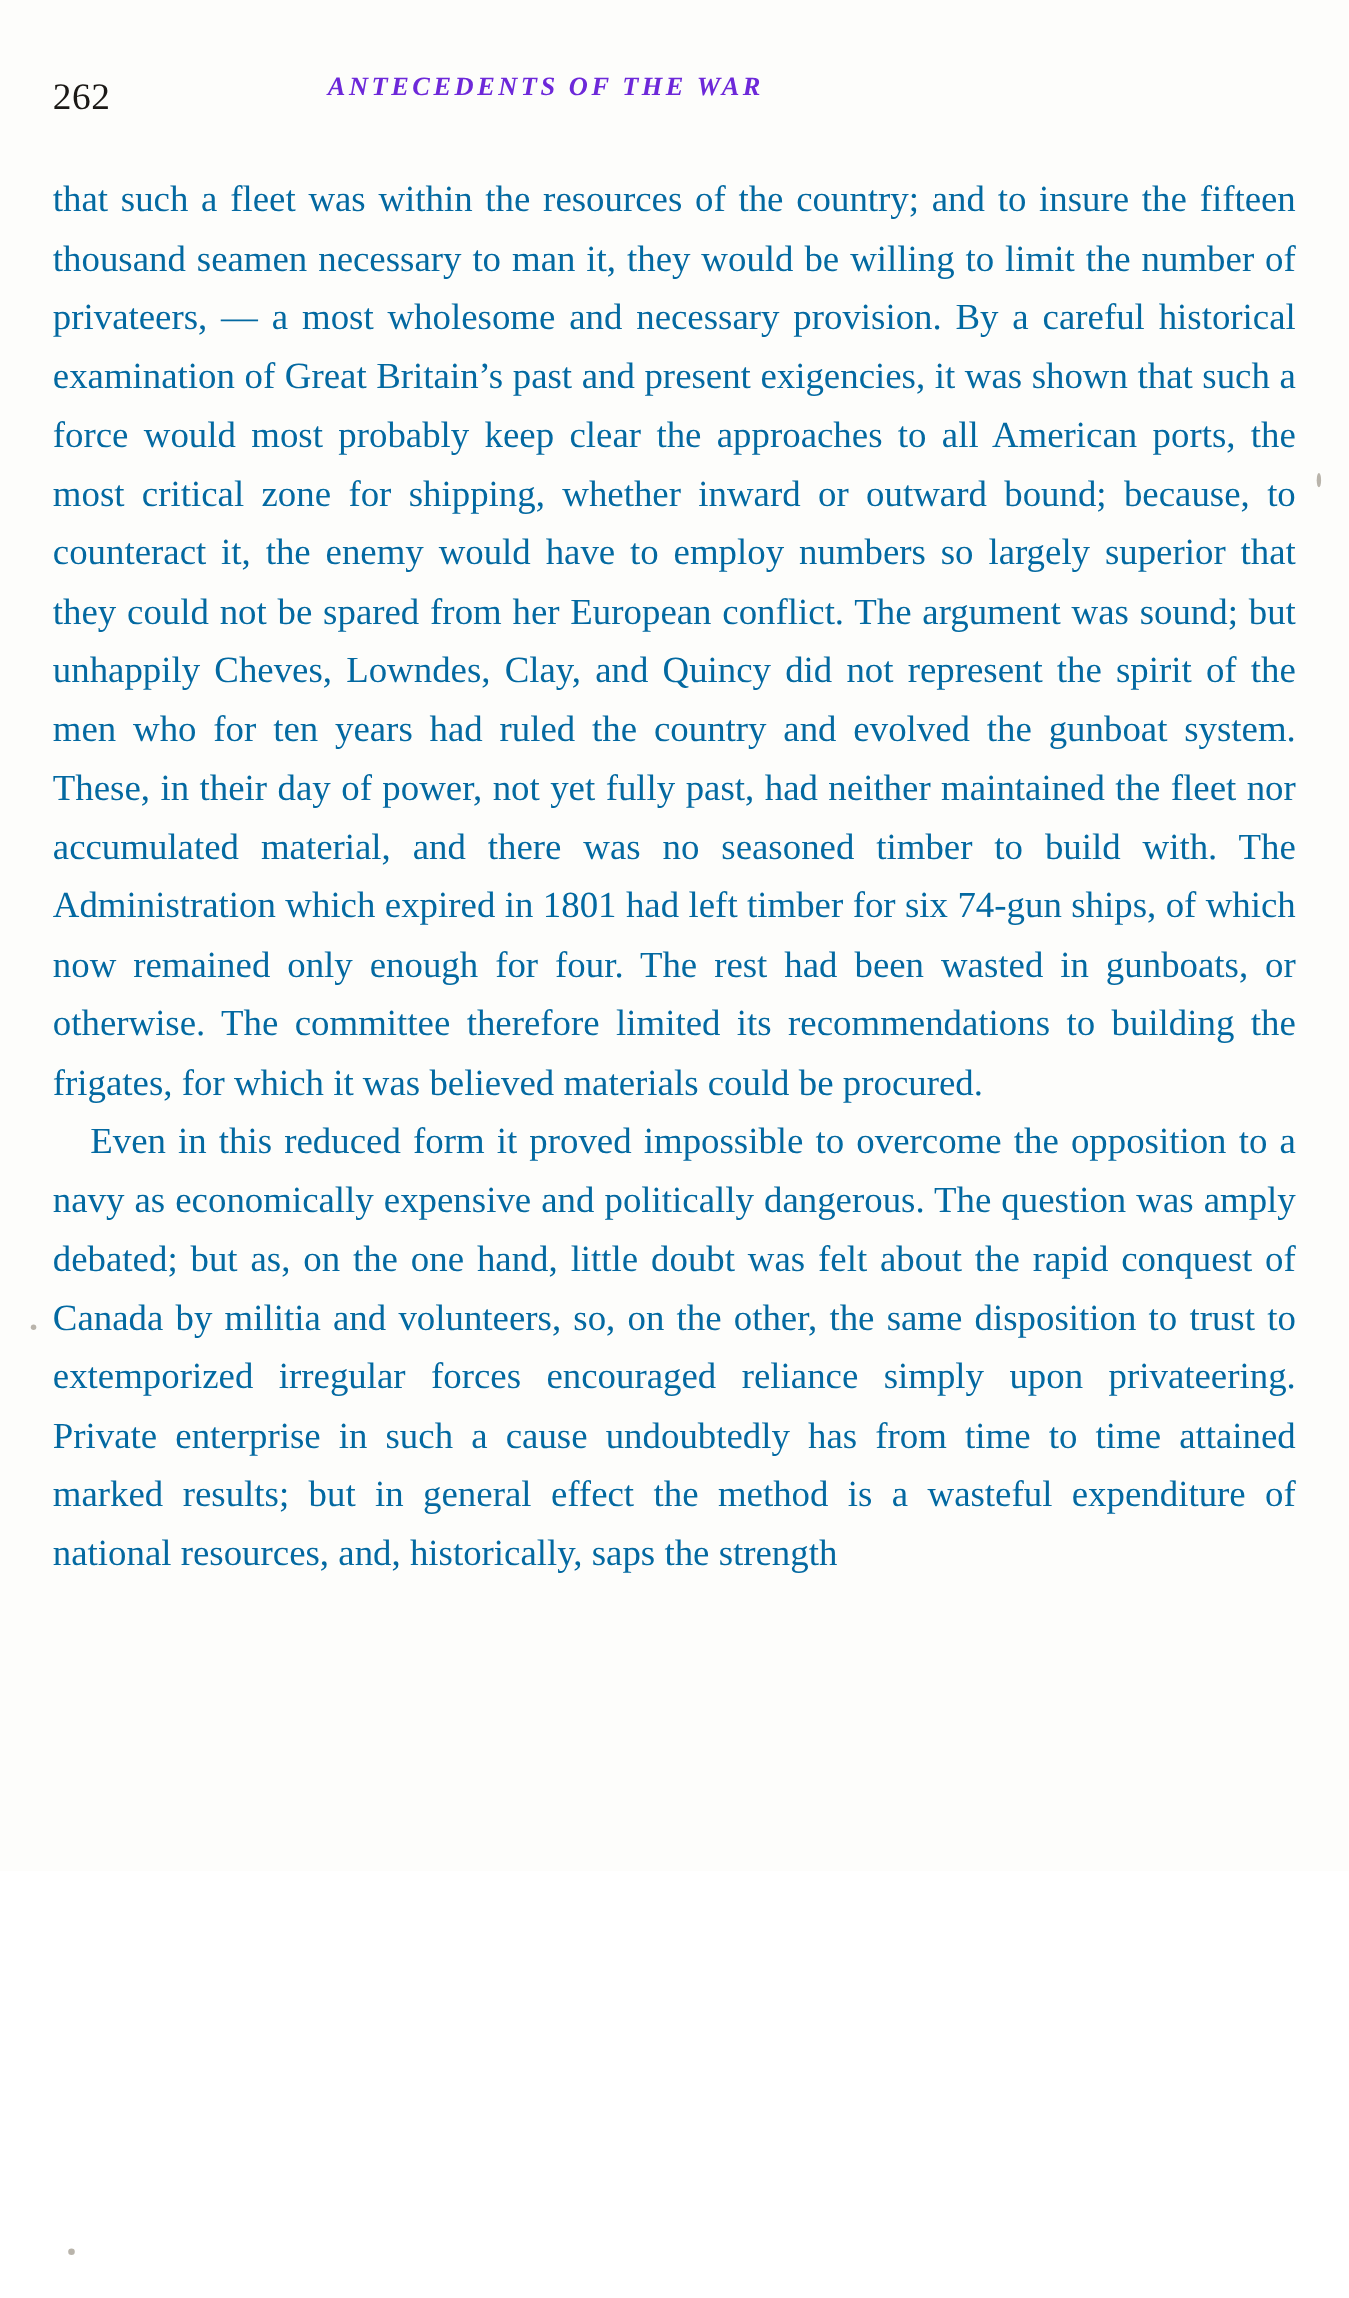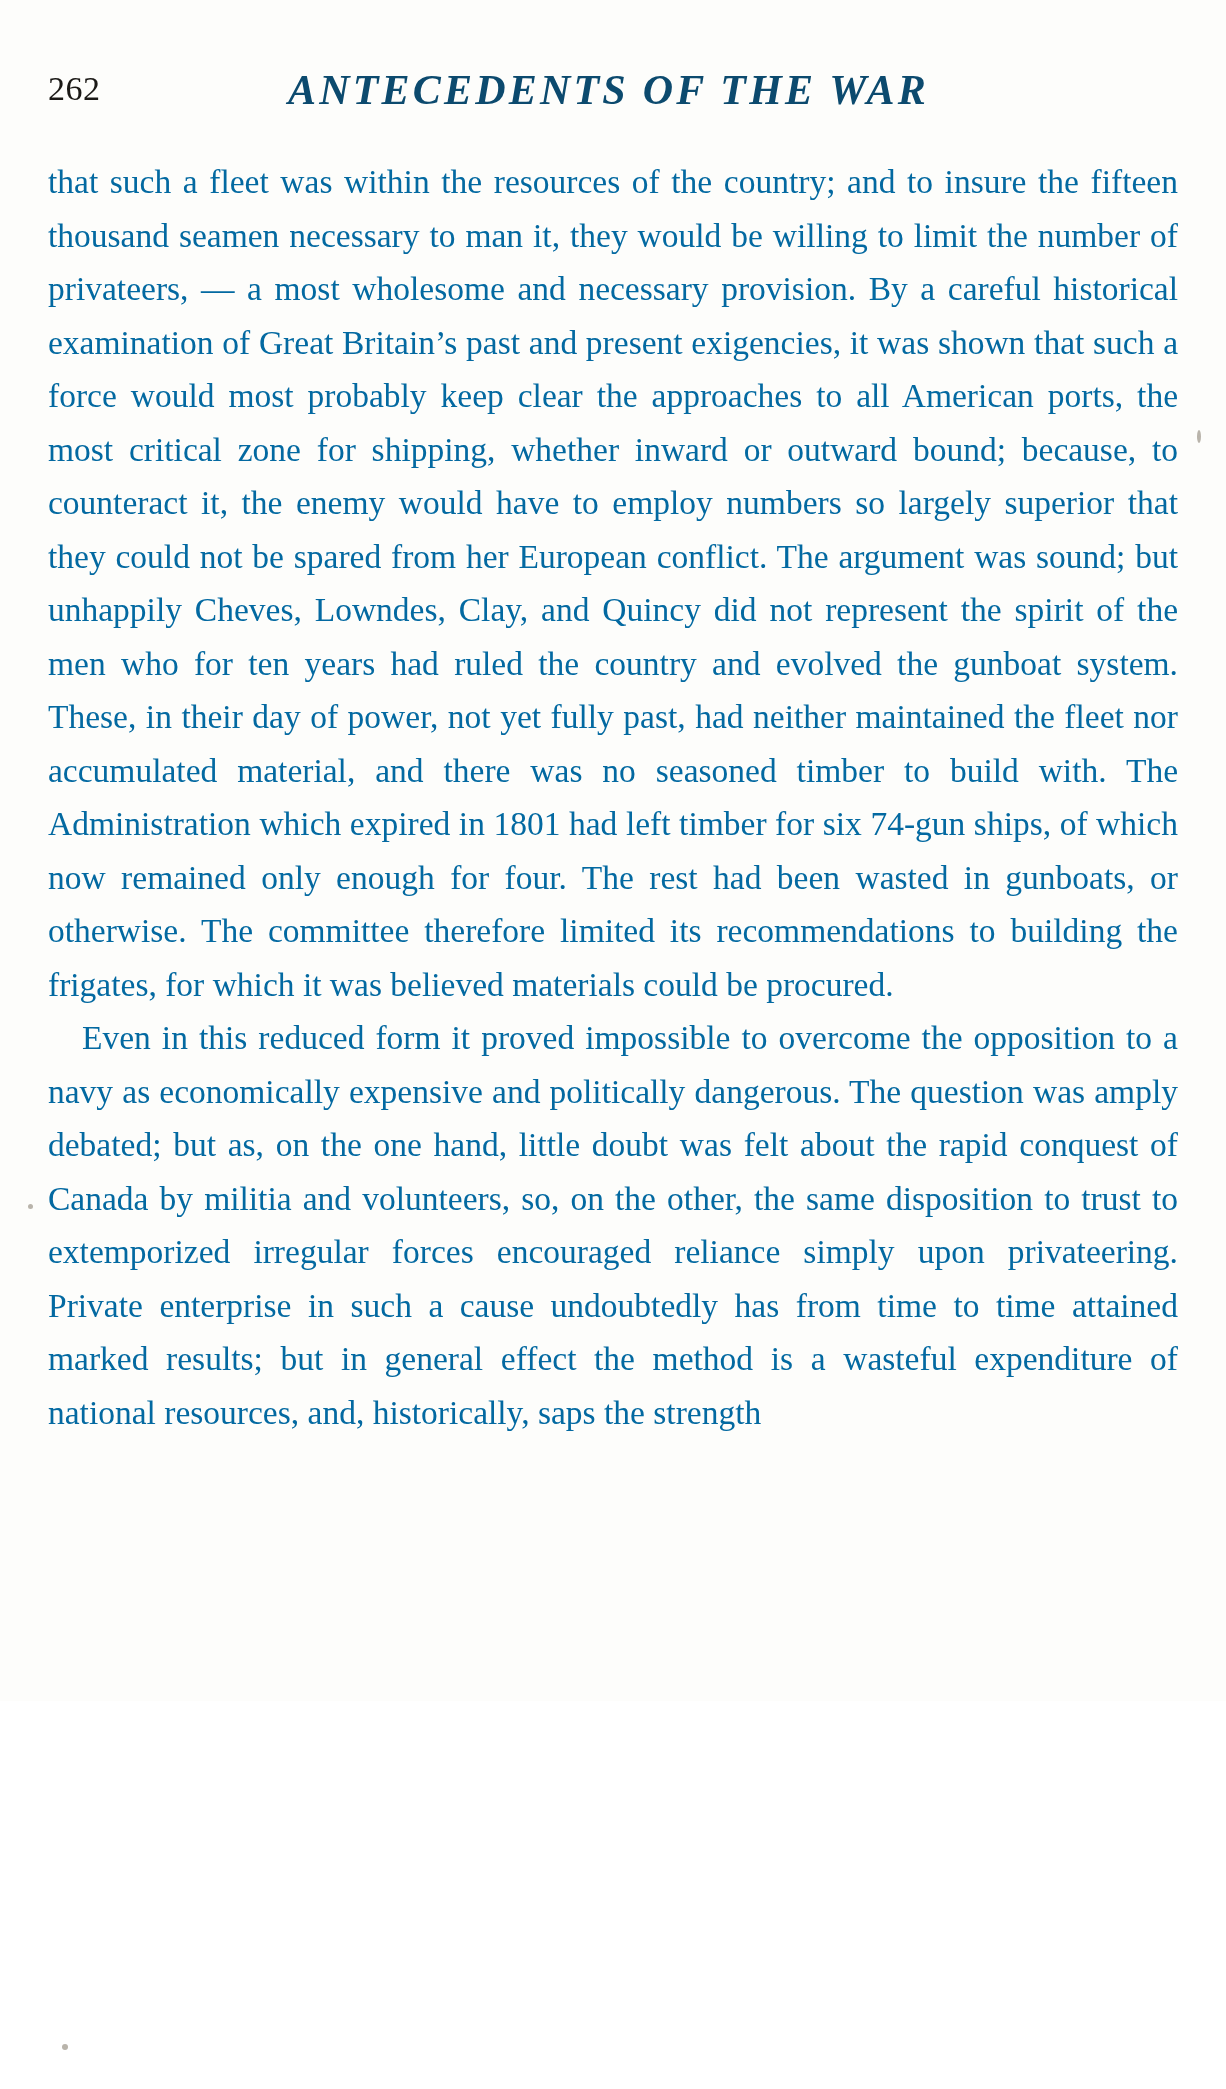--- a/index.html
+++ b/index.html
@@ -33,28 +33,28 @@
   .folio {
     position: absolute;
     left: 0;
     top: 8px;
     font-size: 34px;
     letter-spacing: 0.5px;
     color: #1b1916;
   }
   .running-head {
     position: absolute;
-    left: 240px;
+    left: 250px;
     top: 4px;
     font-family: "Liberation Serif", serif;
     font-style: italic;
     font-weight: bold;
-    font-size: 42px;
+    font-size: 24px;
     letter-spacing: 3.2px;
-    color: #0c4a6e;
+    color: #6d28d9;
     white-space: nowrap;
   }
   .body-text {
     position: absolute;
     left: 48px;
     top: 155px;
     width: 1130px;
   }
   .para {
     margin: 0 0 0 0;

